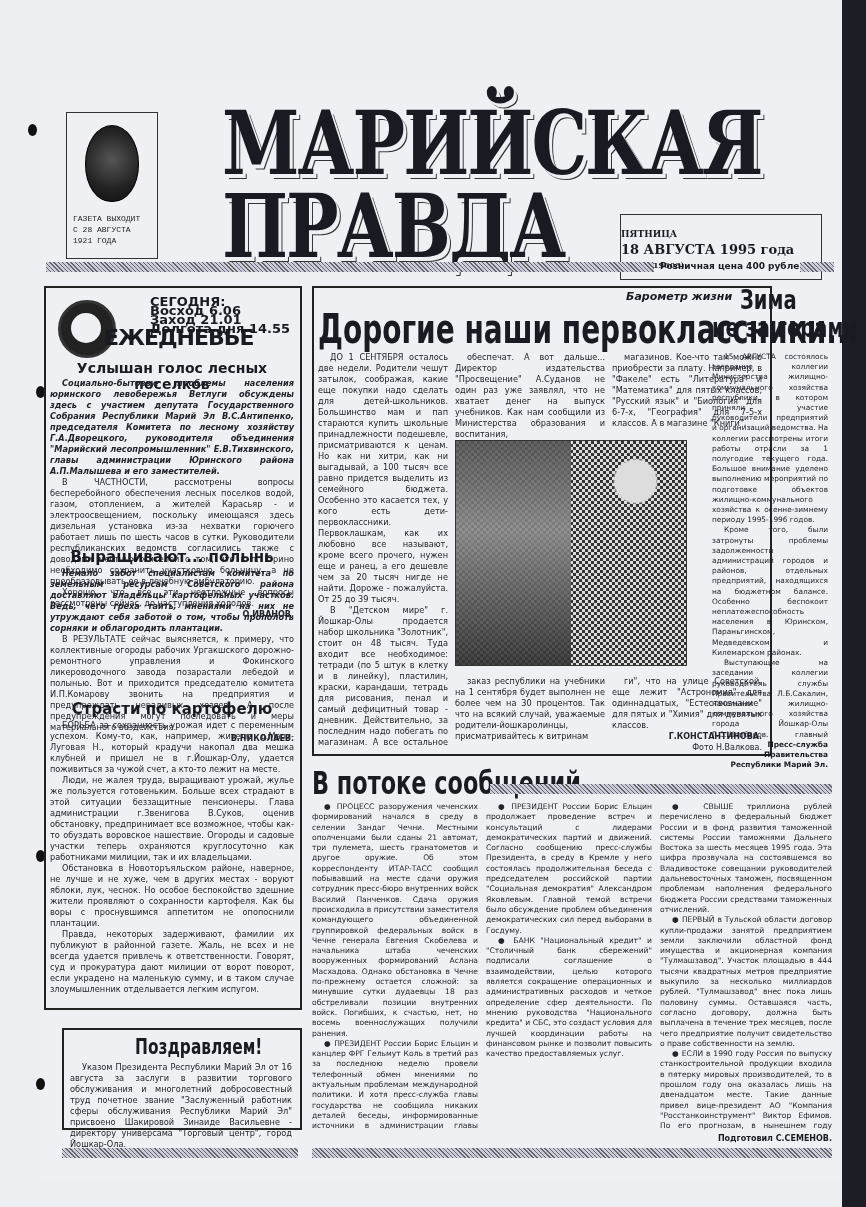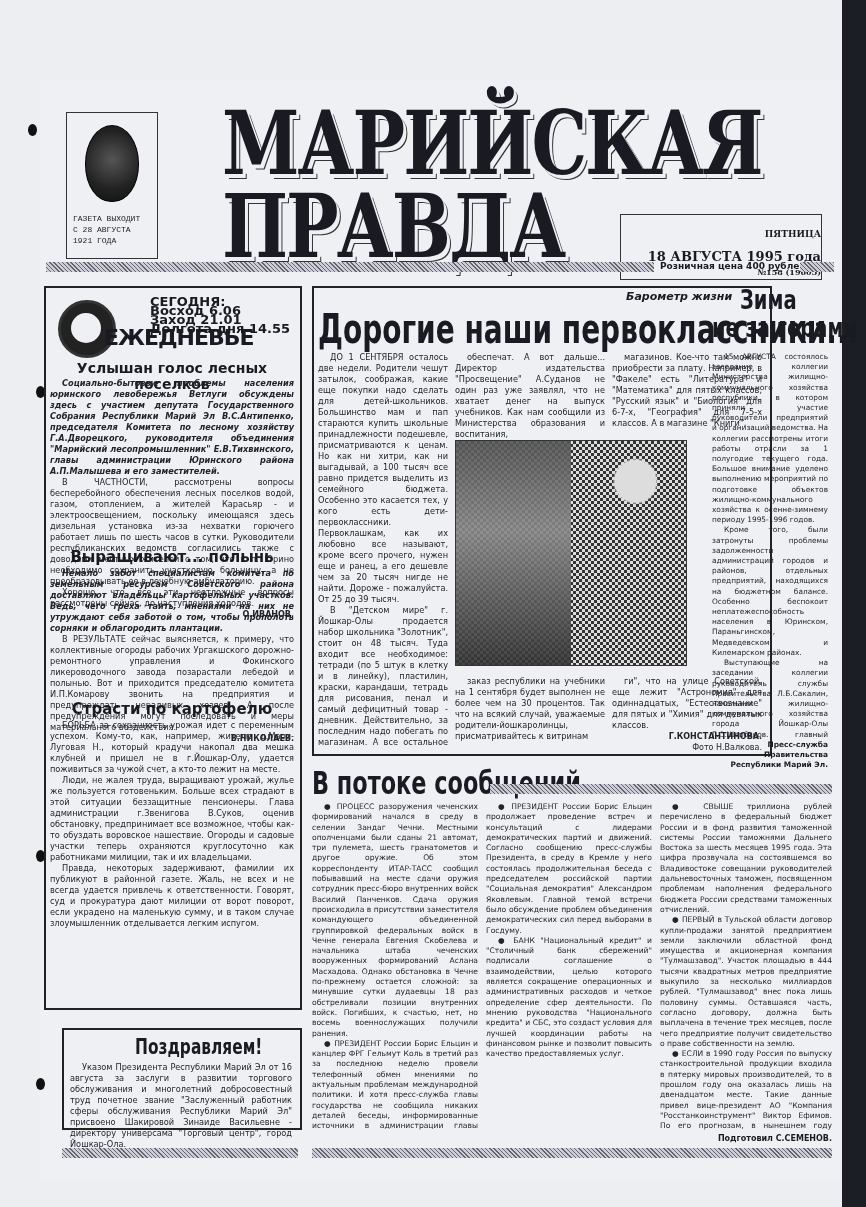--- a/index.html
+++ b/index.html
@@ -7,23 +7,23 @@
   .page { position:absolute; left:40px; top:80px; width:800px; height:1100px; background:#eef0f4; }
   .rightedge { position:absolute; left:842px; top:0; width:24px; height:1207px; background:#1c1e26; }
   .hole { position:absolute; width:9px; height:12px; border-radius:50%; background:#111; }
   .abs { position:absolute; }
   .crest-box { position:absolute; left:66px; top:112px; width:90px; height:145px; border:1px solid #333; }
   .crest { position:absolute; left:18px; top:12px; width:52px; height:75px; border-radius:50% 50% 48% 48%; background:radial-gradient(circle at 50% 45%, #555 0, #222 60%, #111 100%); border:1px solid #000; }
   .since { position:absolute; left:6px; top:100px; font-family:Liberation Mono, monospace; font-size:8px; line-height:11px; color:#222; }
   .masthead { position:absolute; left:222px; top:100px; font-family:"DejaVu Serif", serif; font-weight:bold; color:#1a1a22; letter-spacing:-2px; text-shadow:3px 3px 0 #eef0f4, 4px 4px 0 #333; transform:scaleY(1.25); transform-origin:top left; }
   .mh1 { font-size:70px; line-height:70px; }
   .mh2 { position:absolute; left:222px; top:183px; font-size:70px; line-height:70px; }
-  .datebox { position:absolute; left:620px; top:214px; width:200px; height:64px; border:1px solid #333; text-align:right; font-family:"DejaVu Serif", serif; }
+  .datebox { position:absolute; left:620px; top:214px; width:200px; height:64px; border:1px solid #333; text-align:left; font-family:"DejaVu Serif", serif; }
   .dow { font-size:9px; font-weight:bold; margin-top:14px; }
-  .date { font-size:13px; font-weight:bold; margin-top:10px; }
+  .date { font-size:13px; font-weight:bold; margin-top:3px; }
   .issue { font-size:8px; font-weight:bold; margin-top:3px; }
   .dither { background-image:repeating-linear-gradient(45deg,#666 0 1px,#ccd 1px 3px), repeating-linear-gradient(-45deg,#777 0 1px,transparent 1px 3px); }
   .price { position:absolute; left:660px; top:261px; font-size:9px; font-weight:bold; }
   .box { position:absolute; border:2px solid #222; }
   .col { position:absolute; font-size:8.2px; line-height:11px; text-align:justify; color:#22242c; }
   .col p { margin:0; text-indent:12px; }
   .ital { font-style:italic; font-weight:bold; }
   .h-sans { font-family:"DejaVu Sans", sans-serif; font-weight:bold; text-align:center; }
   .h-cond { font-family:"DejaVu Sans", sans-serif; font-weight:bold; transform:scaleX(0.7); transform-origin:left top; white-space:nowrap; }
   .byline { text-align:right; font-weight:bold; font-size:8px; }
@@ -86,20 +86,21 @@
 <div class="col" style="left:50px;top:568px;width:244px">
   <p class="ital">Немало забот специалистам комитета по земельным ресурсам Советского района доставляют владельцы картофельных участков. Ведь, чего греха таить, мнениями на них не утруждают себя заботой о том, чтобы прополоть сорняки и облагородить плантации.</p>
   <p>В РЕЗУЛЬТАТЕ сейчас выясняется, к примеру, что коллективные огороды рабочих Ургакшского дорожно-ремонтного управления и Фокинского ликероводочного завода позарастали лебедой и полынью. Вот и приходится председателю комитета И.П.Комарову звонить на предприятия и предупреждать нерадивых хозяев. А после предупреждения могут последовать и меры материального воздействия.</p>
   <div class="byline">В.НИКОЛАЕВ.</div>
 </div>
 
 <div class="abs h-sans" style="left:50px;top:700px;width:244px;font-size:15px">Страсти по картофелю</div>
 <div class="col" style="left:50px;top:720px;width:244px;height:282px;overflow:hidden">
   <p>БОРЬБА за сохранность урожая идет с переменным успехом. Кому-то, как, например, жителю д.Мари-Луговая Н., который крадучи накопал два мешка клубней и пришел не в г.Йошкар-Олу, удается поживиться за чужой счет, а кто-то лежит на месте.</p>
   <p>Люди, не жалея труда, выращивают урожай, жулье же пользуется готовеньким. Больше всех страдают в этой ситуации беззащитные пенсионеры. Глава администрации г.Звенигова В.Суков, оценив обстановку, предпринимает все возможное, чтобы как-то обуздать воровское нашествие. Огороды и садовые участки теперь охраняются круглосуточно как работниками милиции, так и их владельцами.</p>
+  <p>Обстановка в Новоторъяльском районе, наверное, не лучше и не хуже, чем в других местах - воруют яблоки, лук, чеснок. Но особое беспокойство здешние жители проявляют о сохранности картофеля. Как бы воры с проснувшимся аппетитом не опопоснили плантации.</p>
   <p>Правда, некоторых задерживают, фамилии их публикуют в районной газете. Жаль, не всех и не всегда удается привлечь к ответственности. Говорят, суд и прокуратура дают милиции от ворот поворот, если украдено на маленькую сумму, и в таком случае злоумышленник отделывается легким испугом.</p>
 
 </div>
 
 <div class="box" style="left:62px;top:1028px;width:236px;height:98px"></div>
 <div class="abs h-cond" style="left:135px;top:1034px;font-size:22px">Поздравляем!</div>
 <div class="col" style="left:70px;top:1062px;width:222px">
   <p>Указом Президента Республики Марий Эл от 16 августа за заслуги в развитии торгового обслуживания и многолетний добросовестный труд почетное звание "Заслуженный работник сферы обслуживания Республики Марий Эл" присвоено Шакировой Зинаиде Васильевне - директору универсама "Торговый центр", город Йошкар-Ола.</p>
 </div>
 <div class="abs dither" style="left:62px;top:1148px;width:236px;height:10px"></div>

